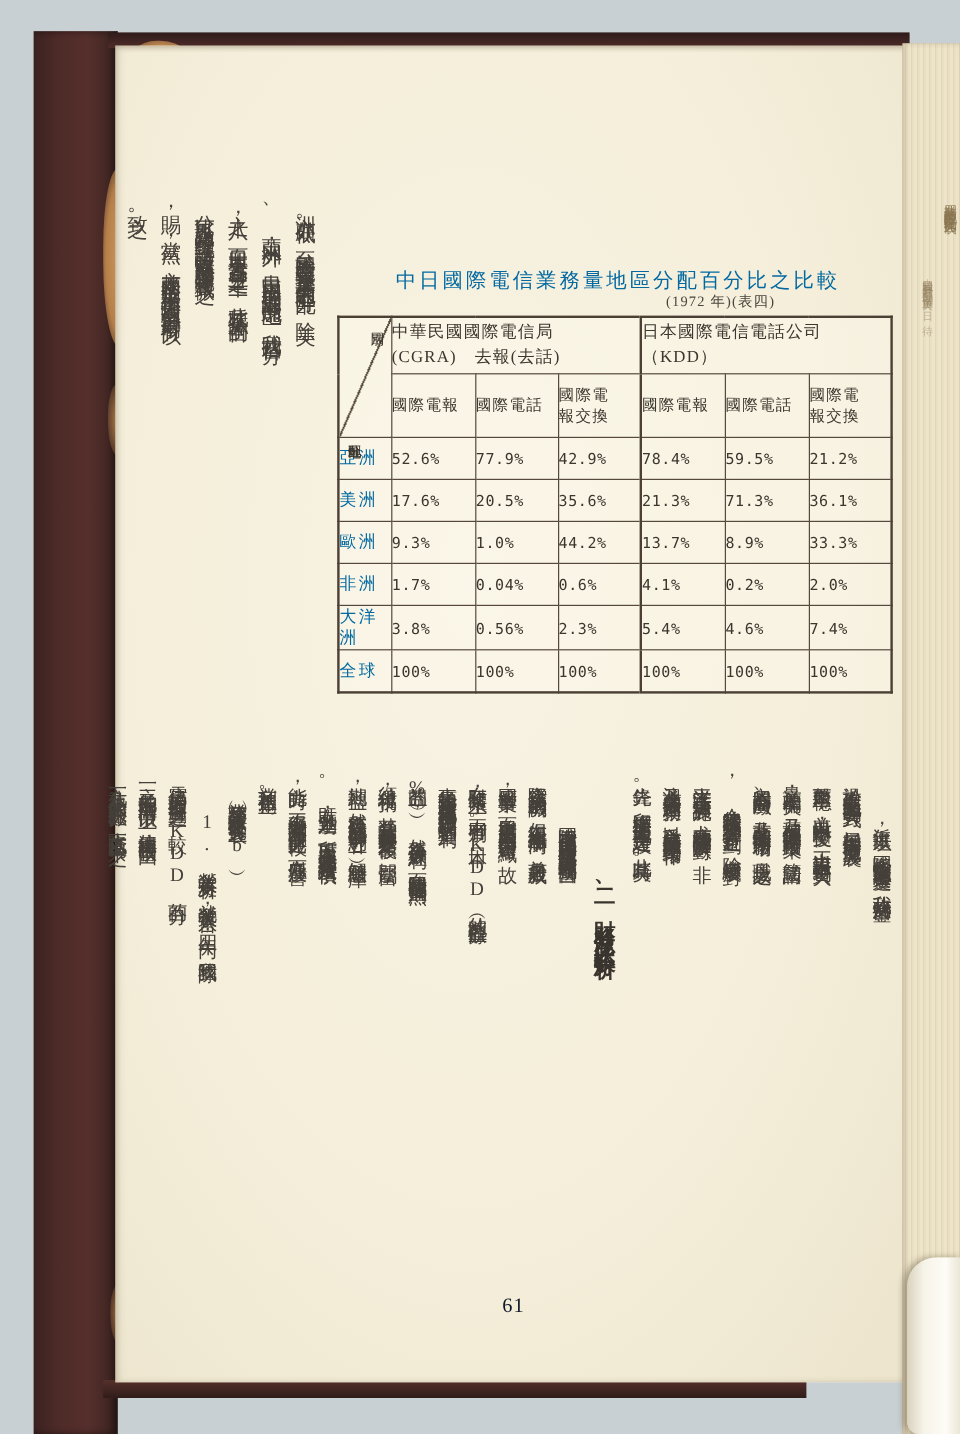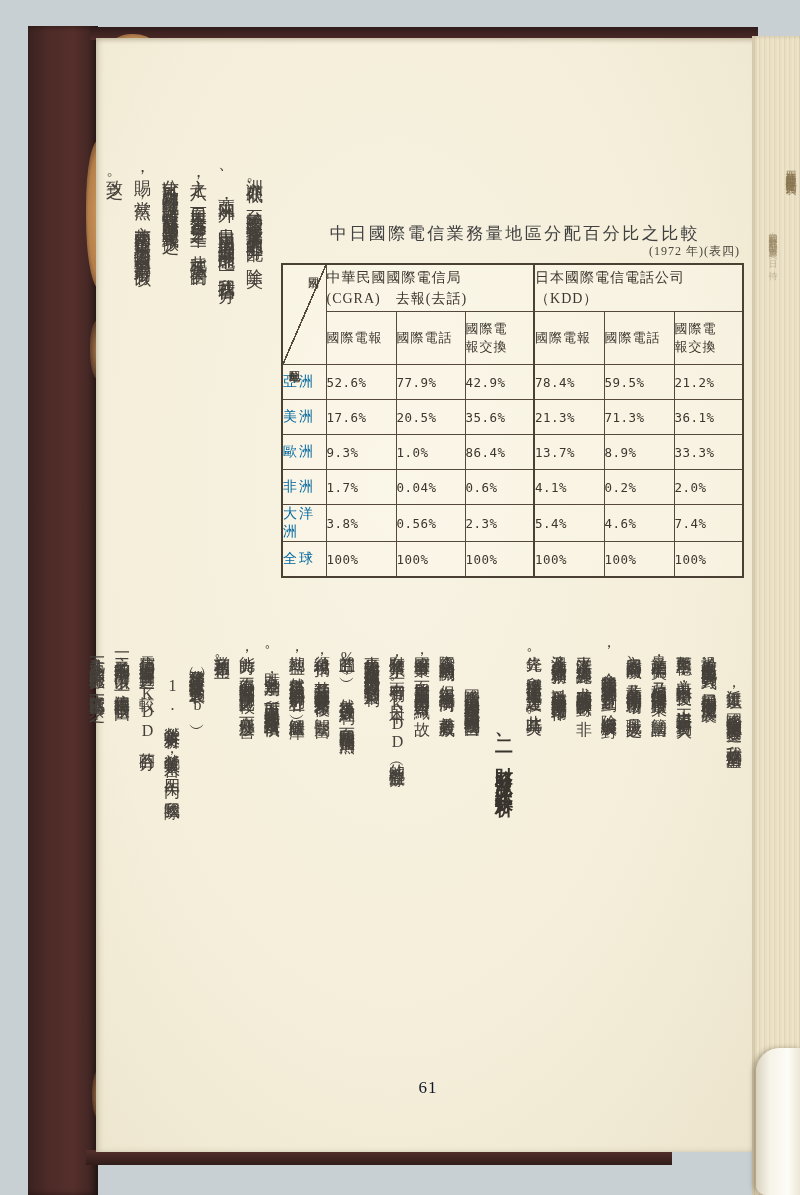--- a/index.html
+++ b/index.html
@@ -41,22 +41,22 @@
     color:#45403a;}
   .vtext .vcol{font-size:16px;line-height:25px;letter-spacing:1.5px;}
   .upper{top:166px;right:532px;height:474px;}
   .upper .vcol{font-size:17px;line-height:28px;letter-spacing:2.5px;}
   .lower{top:643px;right:53px;height:478px;}
   .vcol.ind2{padding-top:34px;}
   .vcol.ind1{padding-top:12px;}
   .vcol.head{font-weight:bold;font-size:18px;letter-spacing:4px;padding-top:84px;margin:0 6px;color:#39342e;}
   
   .tbl-title{position:absolute;left:300px;top:222px;width:430px;text-align:center;
-    font-size:17px;letter-spacing:2.5px;color:#404040;}
-  .tbl-subtitle{position:absolute;left:555px;top:243px;width:185px;text-align:right;
+    font-size:17px;letter-spacing:2.5px;color:#0369a1;}
+  .tbl-subtitle{position:absolute;left:555px;top:243px;width:185px;text-align:left;
     font-size:12px;letter-spacing:1px;color:#4a443c;}
   table.grid{position:absolute;left:281px;top:263px;width:461px;border-collapse:collapse;
     table-layout:fixed;color:#3c362e;background:rgba(255,252,242,.35);}
   table.grid th,table.grid td{border:1.2px solid #55493c;text-align:left;vertical-align:middle;
     font-weight:normal;padding:0;}
   table.grid{border:2.5px solid #4a4034;}
   table.grid .grpdiv{border-left:2.5px solid #4a4034;}
   tr.h1 th{height:46px;font-size:14px;line-height:1.5;letter-spacing:1px;}
   tr.h2 th{height:52px;font-size:13px;line-height:1.35;white-space:pre-line;letter-spacing:1px;}
   tr.r td{height:34px;font-family:"DejaVu Sans Mono", monospace;font-size:12.5px;letter-spacing:.5px;}
@@ -143,21 +143,21 @@
         <td>20.5%</td>
         <td>35.6%</td>
         <td class="grpdiv">21.3%</td>
         <td>71.3%</td>
         <td>36.1%</td>
       </tr>
       <tr class="r">
         <th class="region">歐洲</th>
         <td>9.3%</td>
         <td>1.0%</td>
-        <td>86.4%</td>
+        <td>44.2%</td>
         <td class="grpdiv">13.7%</td>
         <td>8.9%</td>
         <td>33.3%</td>
       </tr>
       <tr class="r">
         <th class="region">非洲</th>
         <td>1.7%</td>
         <td>0.04%</td>
         <td>0.6%</td>
         <td class="grpdiv">4.1%</td>

